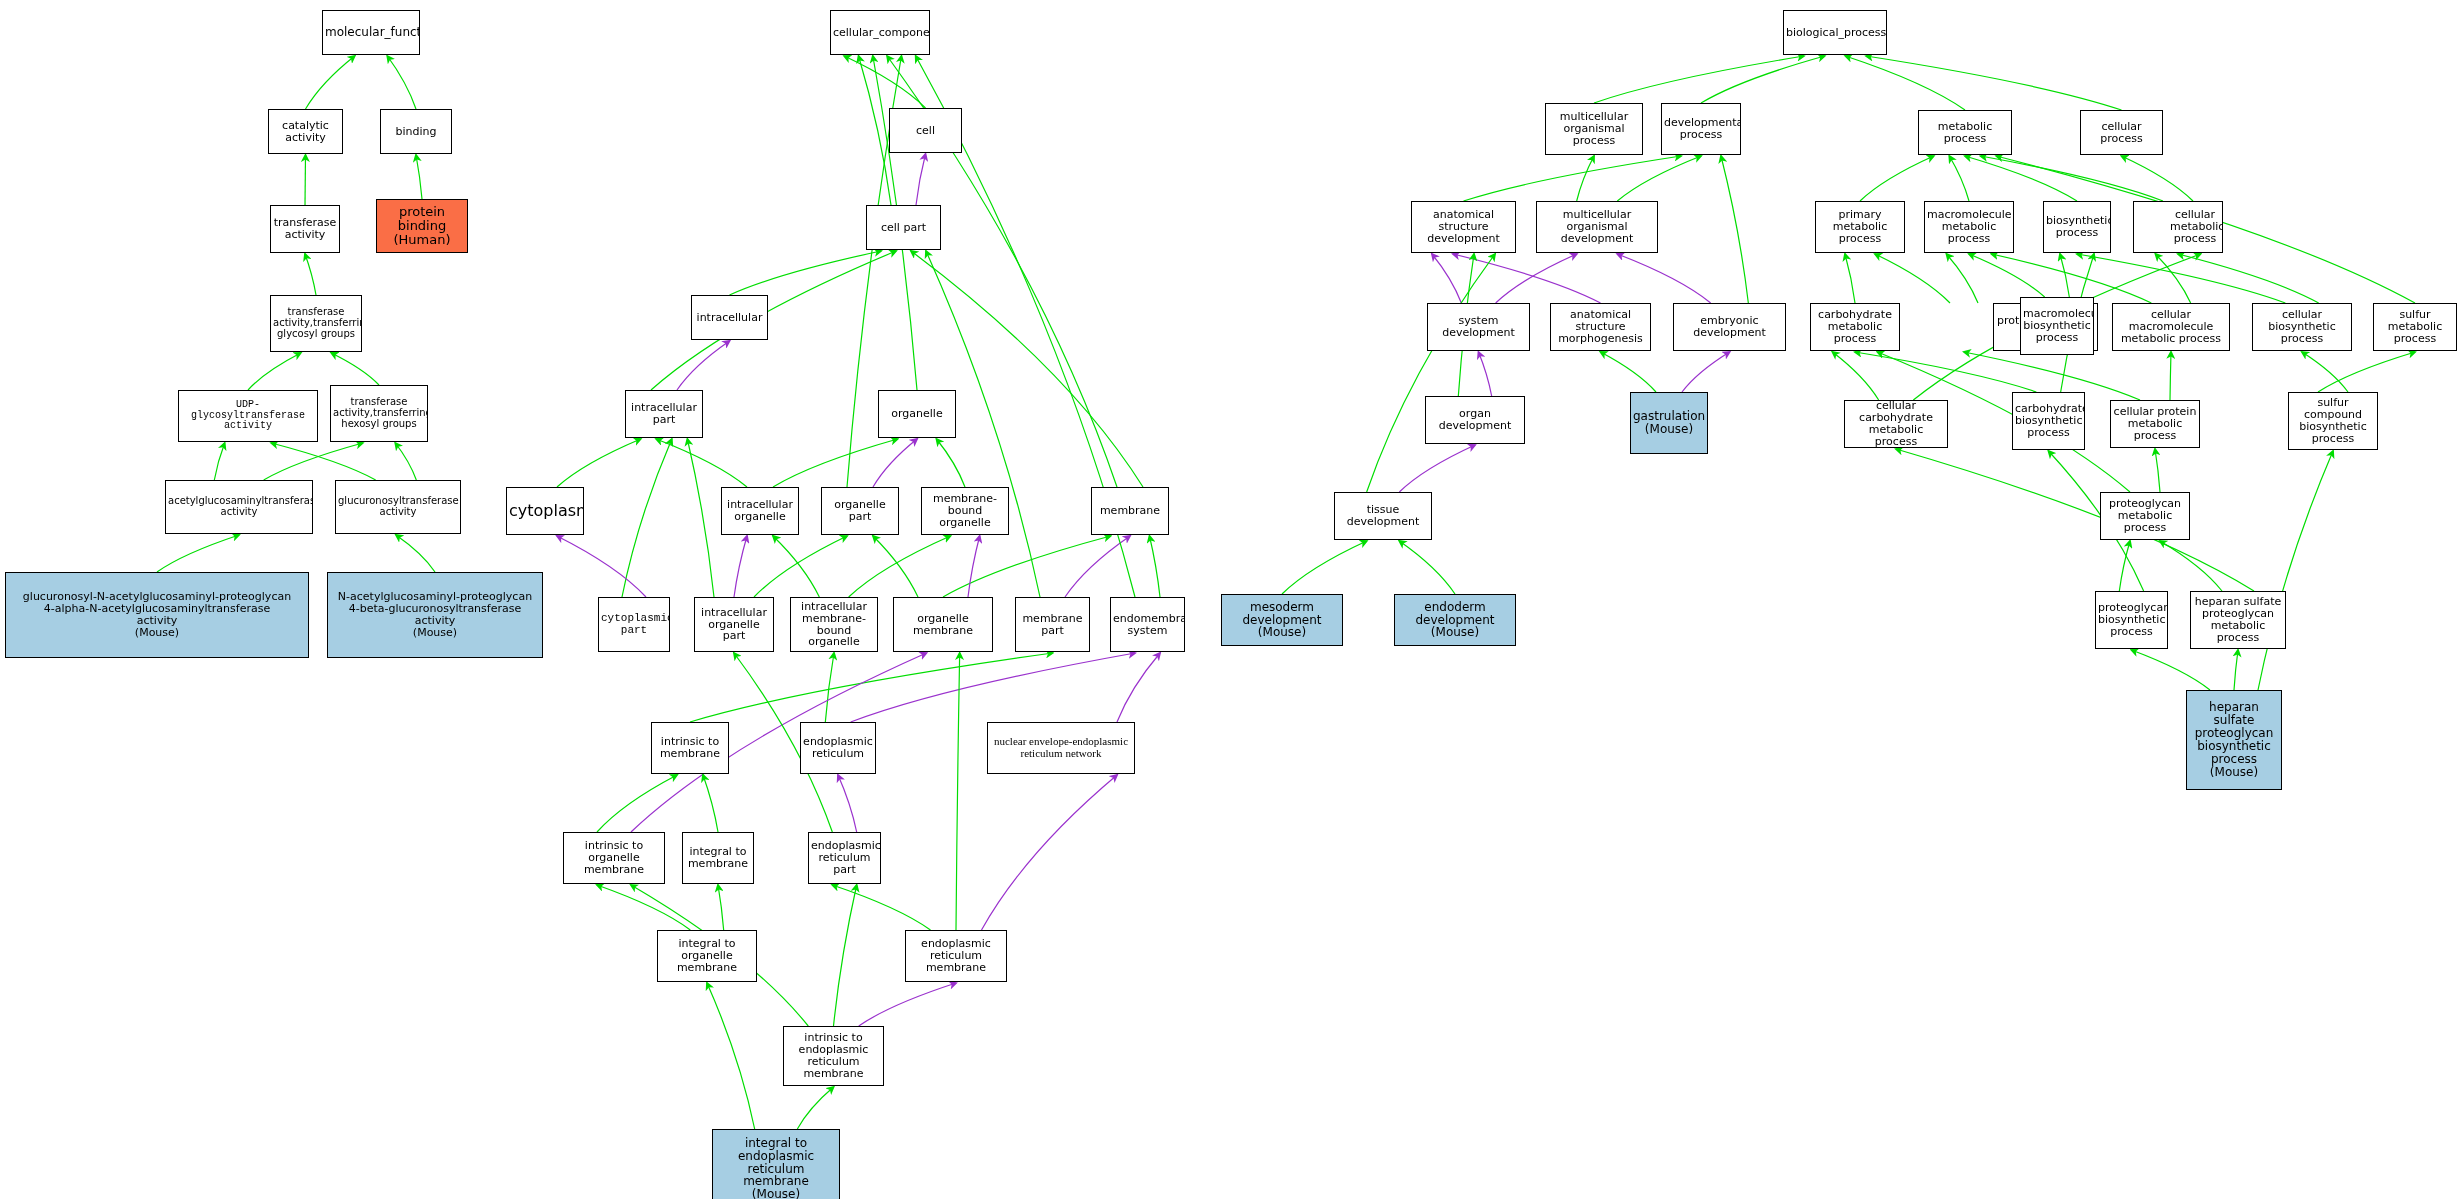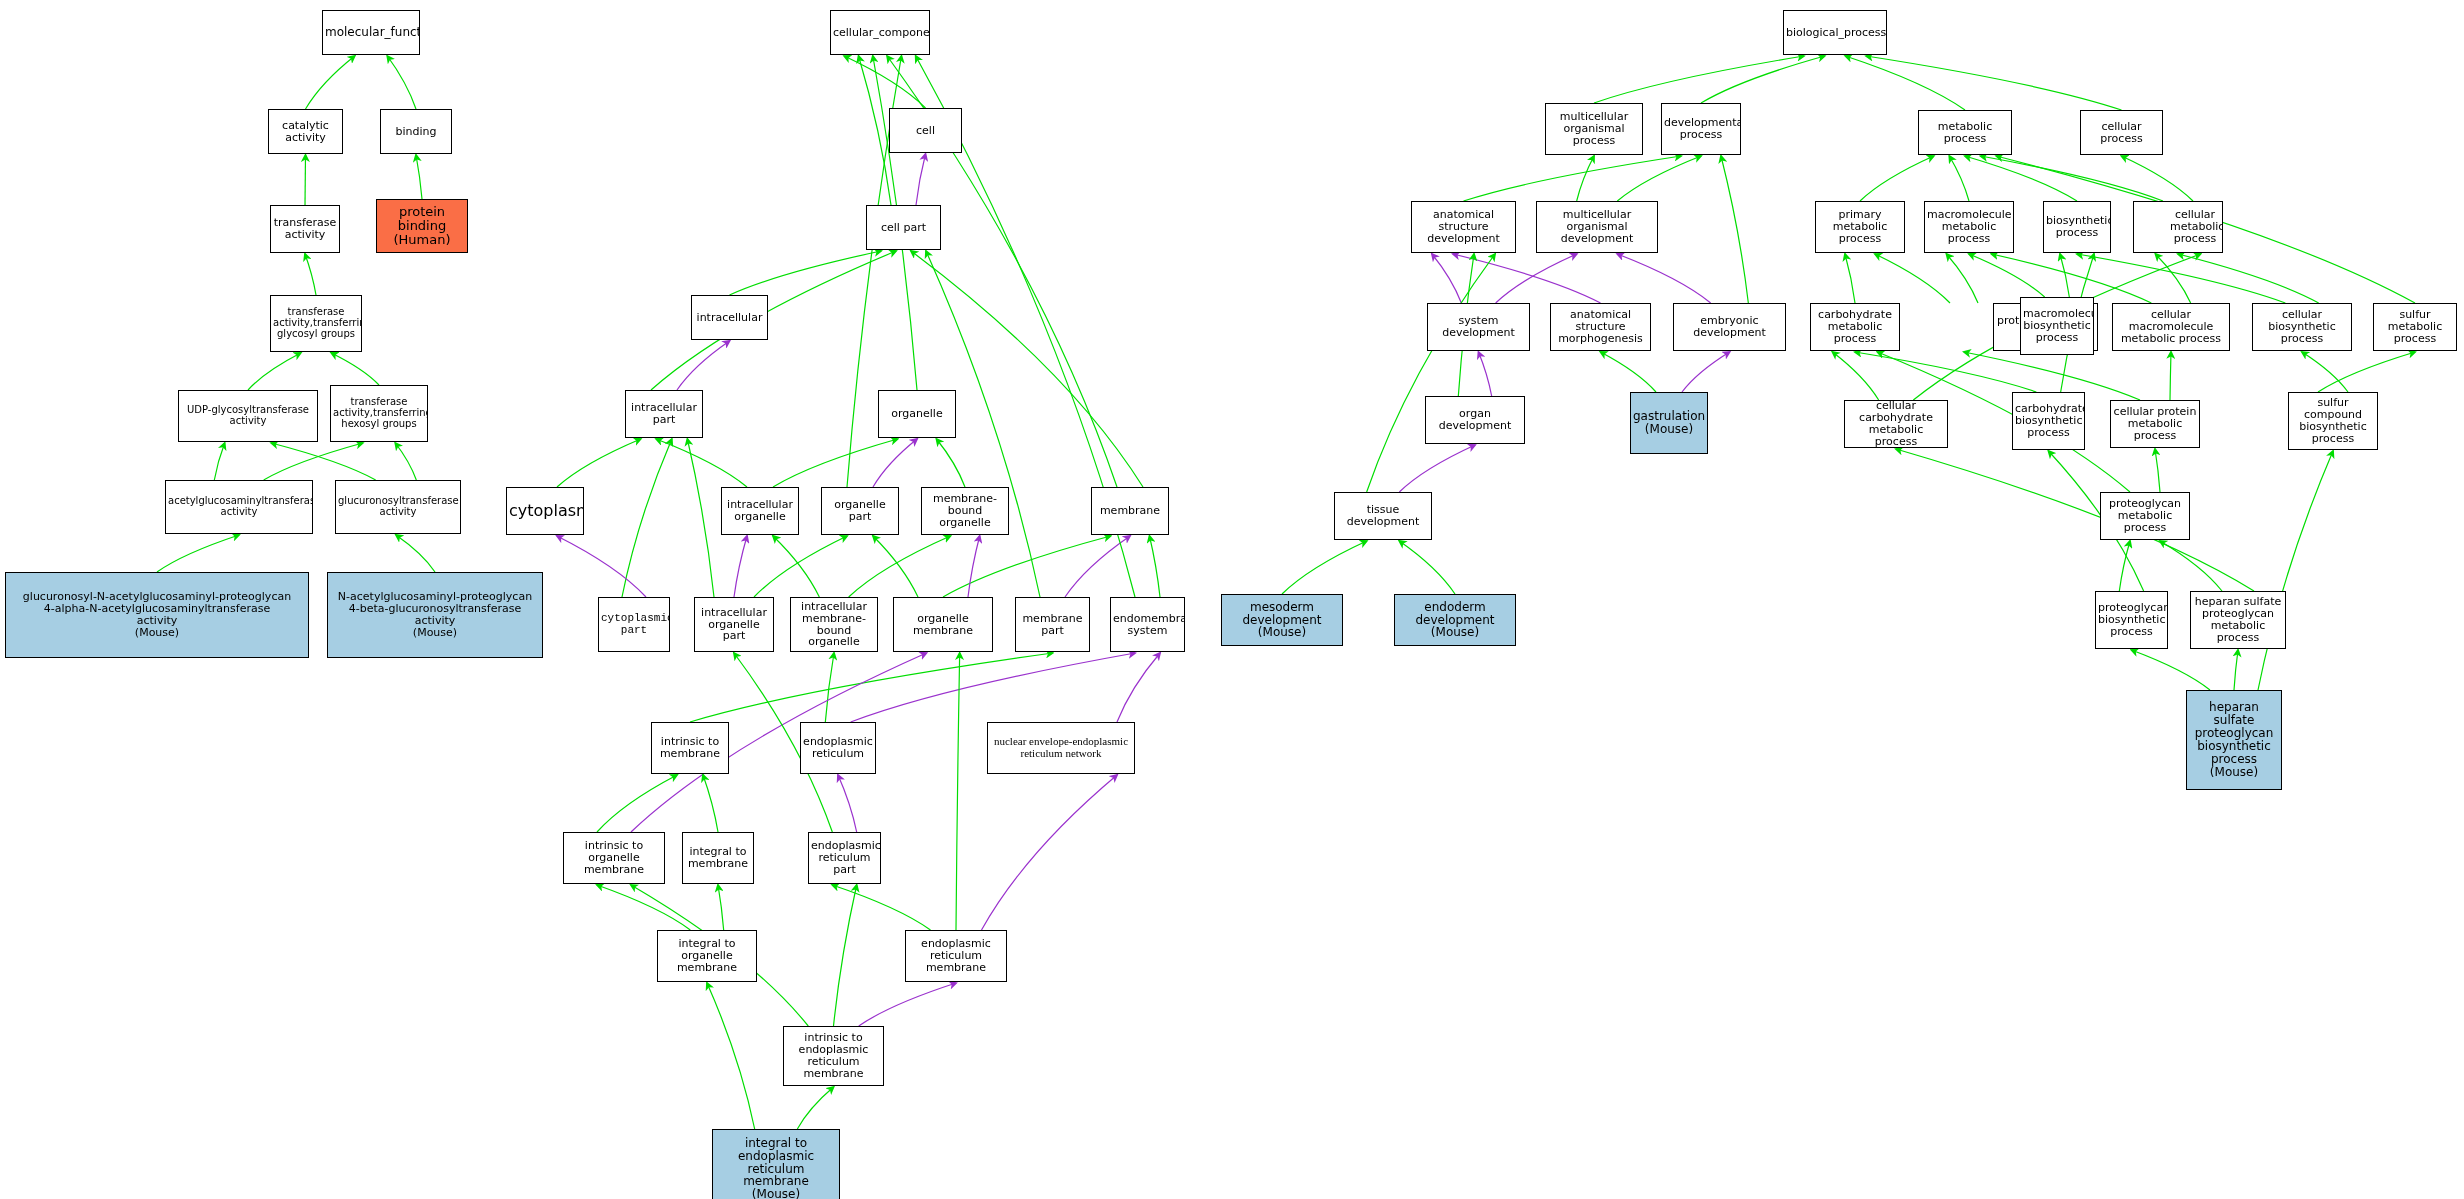--- a/index.html
+++ b/index.html
@@ -179,21 +179,21 @@
       </div>
       <div class="node highlight-red" style="left: 376px; top: 199px; width: 92px; height: 54px; font-size: 13px;">
         <span>protein binding
 (Human)</span>
       </div>
       <div class="node" style="left: 270px; top: 295px; width: 92px; height: 57px; font-size: 10px;">
         <span>transferase
 activity,transferring
 glycosyl groups</span>
       </div>
-      <div class="node" style="left: 178px; top: 390px; width: 140px; height: 52px; font-size: 10px;">
+      <div class="node" style="left: 178px; top: 390px; width: 140px; height: 52px; font-size: 10px; font-family: Liberation Mono, monospace;">
         <span>UDP-glycosyltransferase
 activity</span>
       </div>
       <div class="node" style="left: 330px; top: 385px; width: 98px; height: 57px; font-size: 10px;">
         <span>transferase
 activity,transferring
 hexosyl groups</span>
       </div>
       <div class="node" style="left: 165px; top: 480px; width: 148px; height: 54px; font-size: 10px;">
         <span>acetylglucosaminyltransferase

